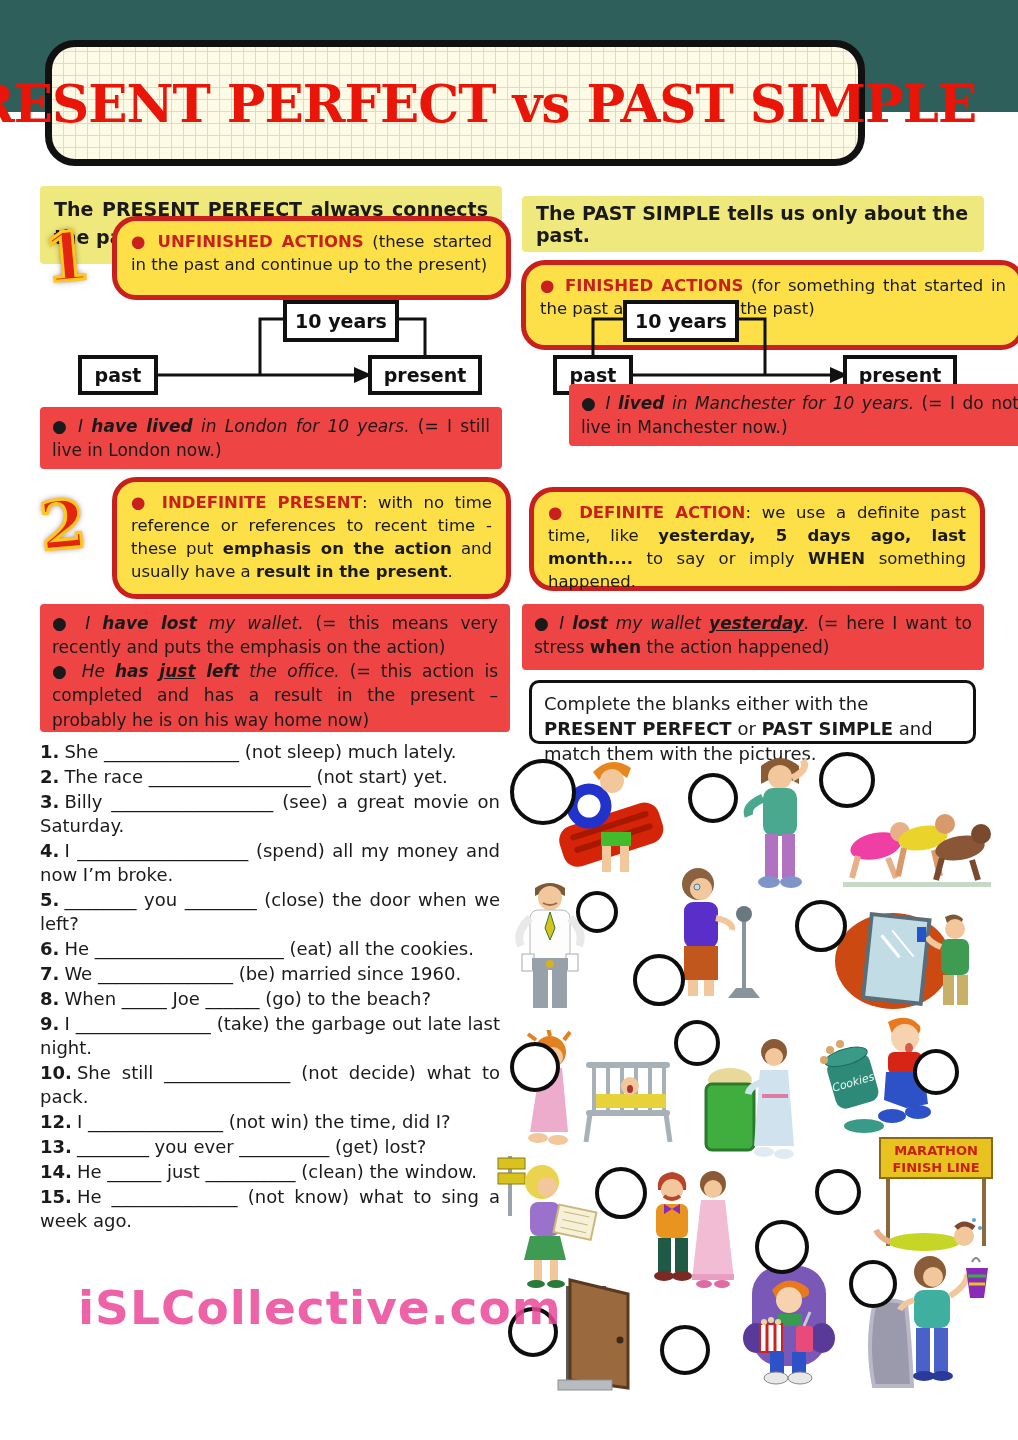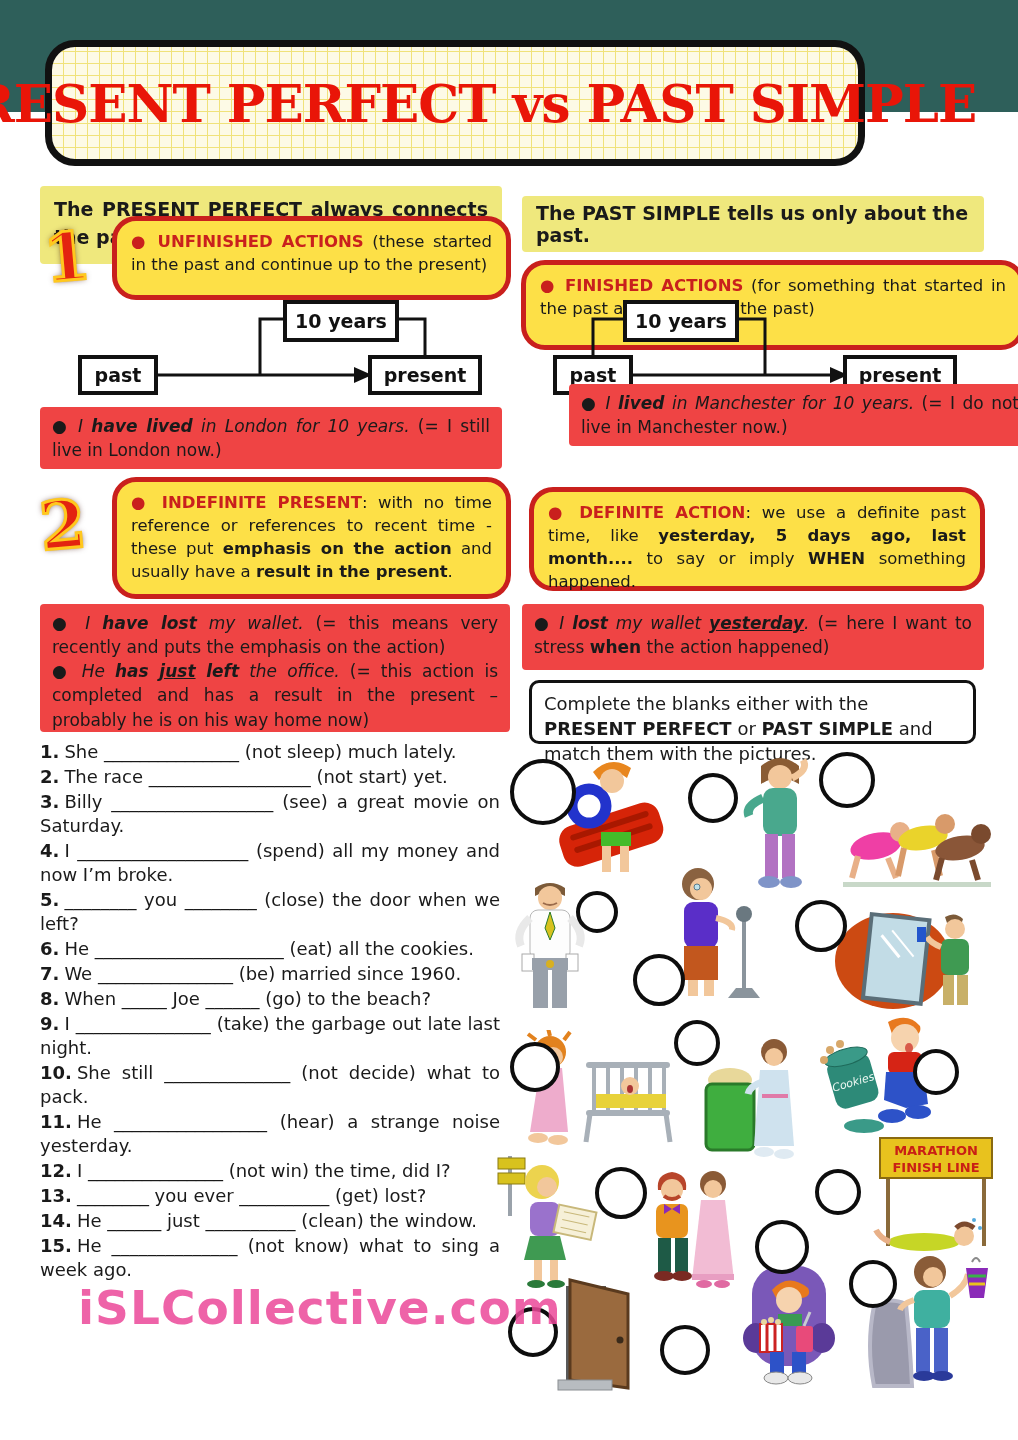--- a/index.html
+++ b/index.html
@@ -129,21 +129,20 @@
     <p><span class="ex-num">1.</span><span>She _______________ (not sleep) much lately.</span></p>
     <p><span class="ex-num">2.</span><span>The race __________________ (not start) yet.</span></p>
     <p><span class="ex-num">3.</span><span>Billy __________________ (see) a great movie on Saturday.</span></p>
     <p><span class="ex-num">4.</span><span>I ___________________ (spend) all my money and now I’m broke.</span></p>
     <p><span class="ex-num">5.</span><span>________ you ________ (close) the door when we left?</span></p>
     <p><span class="ex-num">6.</span><span>He _____________________ (eat) all the cookies.</span></p>
     <p><span class="ex-num">7.</span><span>We _______________ (be) married since 1960.</span></p>
     <p><span class="ex-num">8.</span><span>When _____ Joe ______ (go) to the beach?</span></p>
     <p><span class="ex-num">9.</span><span>I _______________ (take) the garbage out late last night.</span></p>
     <p><span class="ex-num">10.</span><span>She still ______________ (not decide) what to pack.</span></p>
-    <p><span class="ex-num">11.</span><span>He _________________ (hear) a strange noise yesterday.</span></p>
     <p><span class="ex-num">12.</span><span>I _______________ (not win) the time, did I?</span></p>
     <p><span class="ex-num">13.</span><span>________ you ever __________ (get) lost?</span></p>
     <p><span class="ex-num">14.</span><span>He ______ just __________ (clean) the window.</span></p>
     <p><span class="ex-num">15.</span><span>He ______________ (not know) what to sing a week ago.</span></p>
   </div>
 
   <div class="circle" style="left:510px;top:759px;width:66px;height:66px;"></div>
   <div class="circle" style="left:688px;top:773px;width:50px;height:50px;"></div>
   <div class="circle" style="left:819px;top:752px;width:56px;height:56px;"></div>
   <div class="circle" style="left:576px;top:891px;width:42px;height:42px;"></div>

